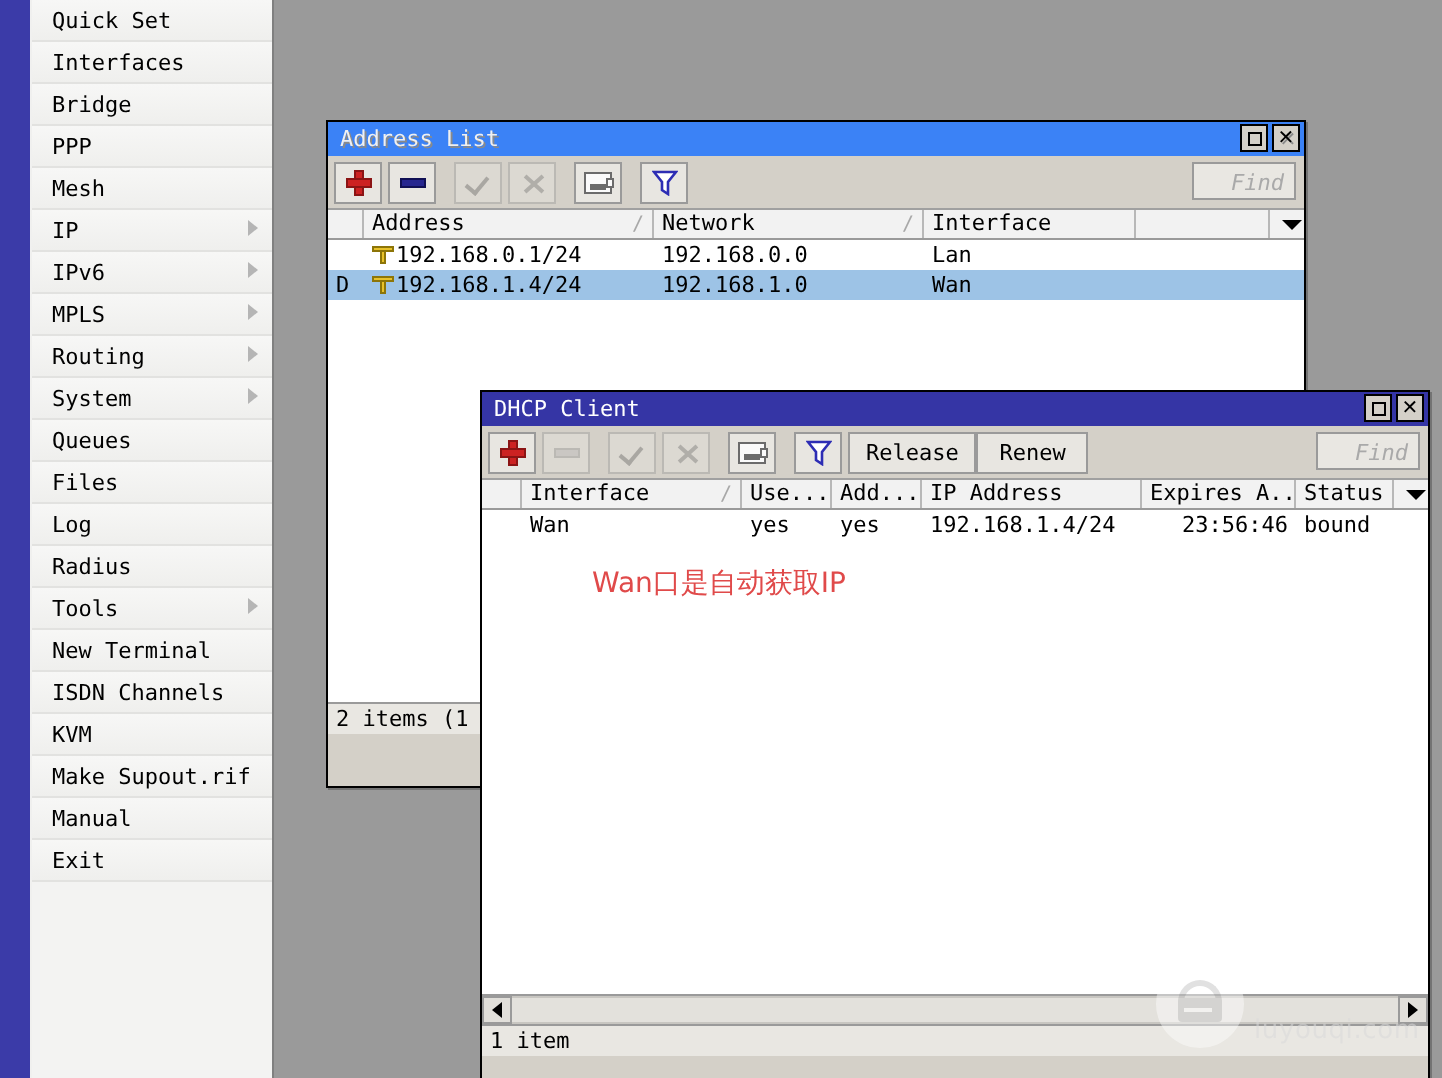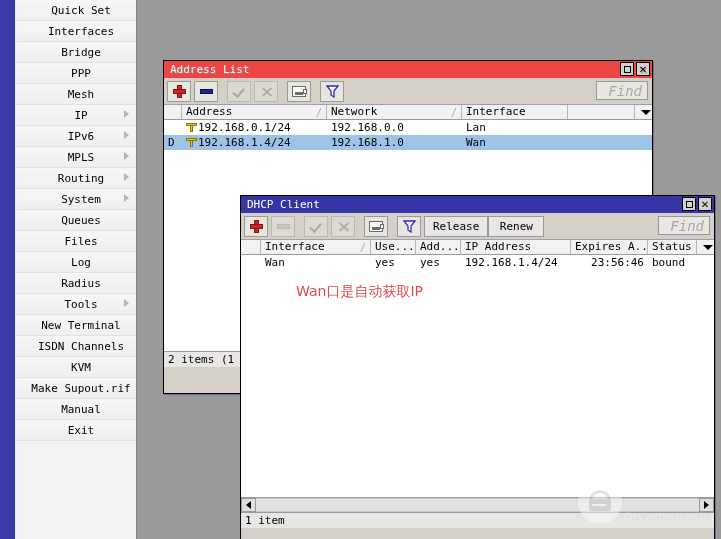--- a/index.html
+++ b/index.html
@@ -19,21 +19,20 @@
 
   
   #sidebar {
     position: absolute;
     left: 0; top: 0;
     width: 137px;
     height: 539px;
     background: #f0f0ef;
     border-right: 1px solid #808080;
     box-sizing: border-box;
-    text-align: center;
   }
   #sidebar-accent {
     position: absolute;
     left: 0; top: 0;
     width: 15px;
     height: 539px;
     background: #3b3ba8;
   }
   #sidebar-list {
     position: absolute;
@@ -77,21 +76,21 @@
   .titlebar {
     height: 17px;
     line-height: 17px;
     padding-left: 6px;
     font-size: 11px;
     position: relative;
     box-sizing: border-box;
     user-select: none;
   }
   .titlebar.inactive {
-    background: #ef4444;
+    background: #3b82f6;
     color: #f0f0f0;
     text-shadow: 1px 1px 0 #8a8a8a;
   }
   .titlebar.active {
     background: #3535a5;
     color: #ffffff;
   }
   .win-btns {
     position: absolute;
     right: 2px;
@@ -170,21 +169,21 @@
     width: 52px;
     height: 19px;
     line-height: 19px;
     background: #e9e7e2;
     border: 1px solid #9a9a9a;
     box-sizing: border-box;
     text-align: right;
     padding-right: 5px;
     color: #a9a9a9;
     font-style: italic;
-    font-size: 14px;
+    font-size: 11px;
   }
 
   
   .ic-plus, .ic-minus {
     position: relative;
     width: 13px; height: 13px;
   }
   .ic-plus::before, .ic-plus::after {
     content: ""; position: absolute; background: #cc2222;
     border: 1px solid #8b1414; box-sizing: border-box;

